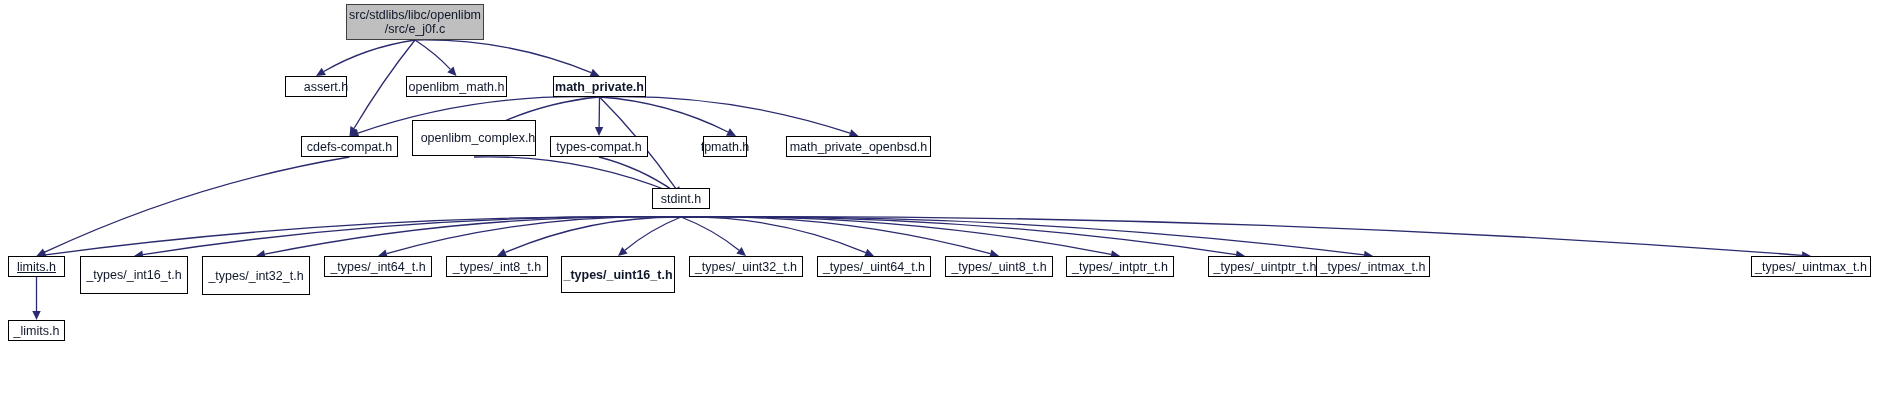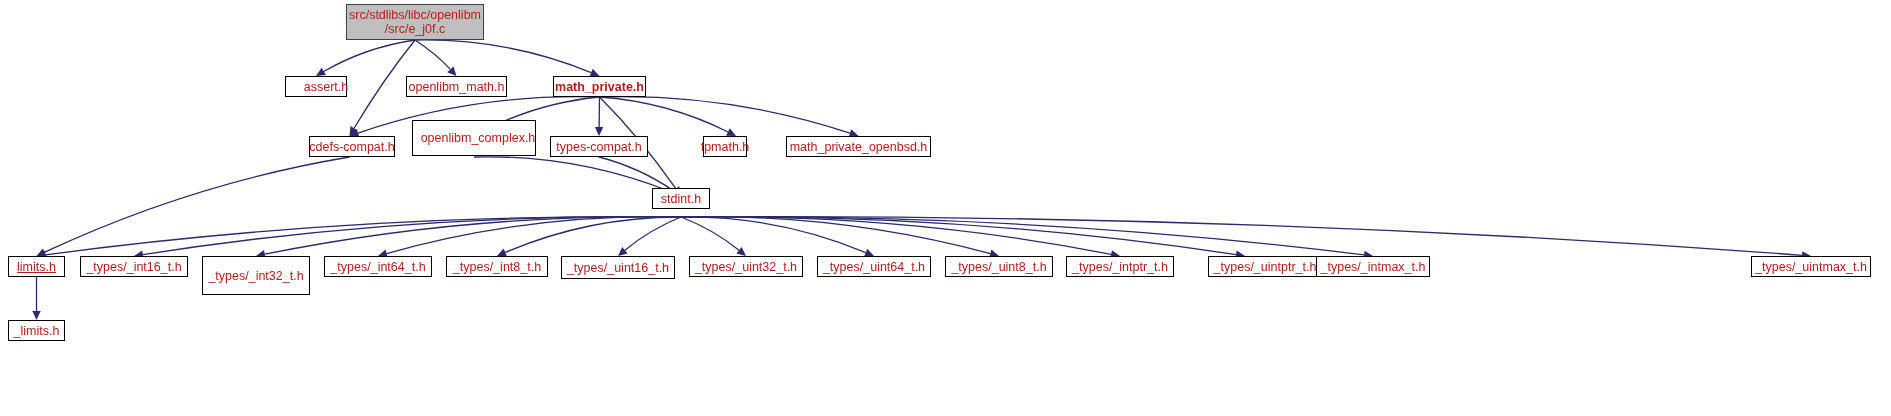--- a/index.html
+++ b/index.html
@@ -23,21 +23,21 @@
     top: 0;
     width: 1891px;
     height: 416px;
     pointer-events: none;
   }
   .node {
     position: absolute;
     box-sizing: border-box;
     border: 1px solid #000000;
     background: #ffffff;
-    color: #b91c1c;
+    color: #0f172a;
     font-size: 12.5px;
     line-height: 14px;
     display: flex;
     align-items: center;
     justify-content: center;
     text-align: center;
     white-space: pre;
     letter-spacing: 0px;
     z-index: 5;
   }
@@ -106,32 +106,32 @@
       <path d="M 681 217 Q 1246 213.1 1802.02583195564 255.3185985679592" fill="none" stroke="#2a2a6e" stroke-width="1.3"></path>
       <polygon points="1811.00,256.00 1801.71,259.51 1802.34,251.13" fill="#2a2a6e"></polygon>
       <path d="M 36.5 277 Q 36.5 298.5 36.5 311" fill="none" stroke="#2a2a6e" stroke-width="1.3"></path>
       <polygon points="36.50,320.00 32.30,311.00 40.70,311.00" fill="#2a2a6e"></polygon>
     </svg>
 <div class="node root" style="left: 346px; top: 4px; width: 138px; height: 36px;">src/stdlibs/libc/openlibm
 /src/e_j0f.c</div>
     <div class="node" style="left: 285px; top: 76px; width: 62px; height: 21px; padding-left: 20px;">assert.h</div>
     <div class="node" style="left: 406px; top: 76px; width: 101px; height: 21px;">openlibm_math.h</div>
     <div class="node" style="left: 553px; top: 76px; width: 93px; height: 21px; font-weight: bold;">math_private.h</div>
-    <div class="node" style="left: 309px; top: 136px; width: 86px; height: 21px;">cdefs-compat.h</div>
+    <div class="node" style="left: 301px; top: 136px; width: 97px; height: 21px;">cdefs-compat.h</div>
     <div class="node" style="left: 412px; top: 120px; width: 124px; height: 36px; padding-left: 8px;">openlibm_complex.h</div>
     <div class="node" style="left: 550px; top: 136px; width: 98px; height: 21px;">types-compat.h</div>
     <div class="node" style="left: 703px; top: 136px; width: 44px; height: 21px;">fpmath.h</div>
     <div class="node" style="left: 786px; top: 136px; width: 145px; height: 21px;">math_private_openbsd.h</div>
     <div class="node" style="left: 652px; top: 188px; width: 58px; height: 21px;">stdint.h</div>
     <div class="node" style="left: 8px; top: 256px; width: 57px; height: 21px; text-decoration: underline;">limits.h</div>
-    <div class="node" style="left: 80px; top: 256px; width: 108px; height: 21px; text-align: right;">_types/_int16_t.h</div>
+    <div class="node" style="left: 80px; top: 256px; width: 108px; height: 38px; text-align: right;">_types/_int16_t.h</div>
     <div class="node" style="left: 202px; top: 256px; width: 108px; height: 39px;">_types/_int32_t.h</div>
     <div class="node" style="left: 324px; top: 256px; width: 108px; height: 21px;">_types/_int64_t.h</div>
     <div class="node" style="left: 446px; top: 256px; width: 102px; height: 21px; text-align: right;">_types/_int8_t.h</div>
-    <div class="node" style="left: 561px; top: 256px; width: 114px; height: 23px;">_types/_uint16_t.h</div>
+    <div class="node" style="left: 561px; top: 256px; width: 114px; height: 37px; font-weight: bold;">_types/_uint16_t.h</div>
     <div class="node" style="left: 689px; top: 256px; width: 114px; height: 21px;">_types/_uint32_t.h</div>
     <div class="node" style="left: 817px; top: 256px; width: 114px; height: 21px;">_types/_uint64_t.h</div>
     <div class="node" style="left: 945px; top: 256px; width: 108px; height: 21px;">_types/_uint8_t.h</div>
     <div class="node" style="left: 1066px; top: 256px; width: 108px; height: 21px;">_types/_intptr_t.h</div>
     <div class="node" style="left: 1188px; top: 256px; width: 114px; height: 21px; margin-left: 20px;">_types/_uintptr_t.h</div>
     <div class="node" style="left: 1316px; top: 256px; width: 114px; height: 21px;">_types/_intmax_t.h</div>
     <div class="node" style="left: 1751px; top: 256px; width: 120px; height: 21px;">_types/_uintmax_t.h</div>
     <div class="node" style="left: 8px; top: 320px; width: 57px; height: 21px;">_limits.h</div>
   </div>
 

